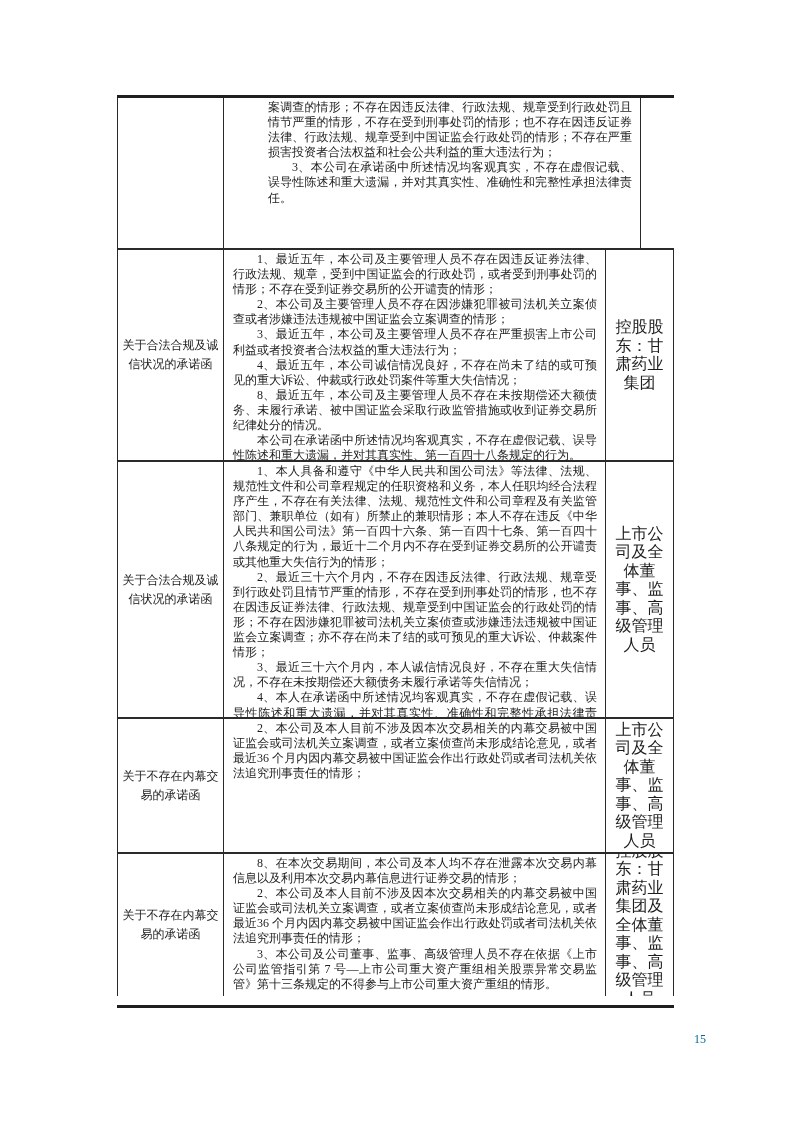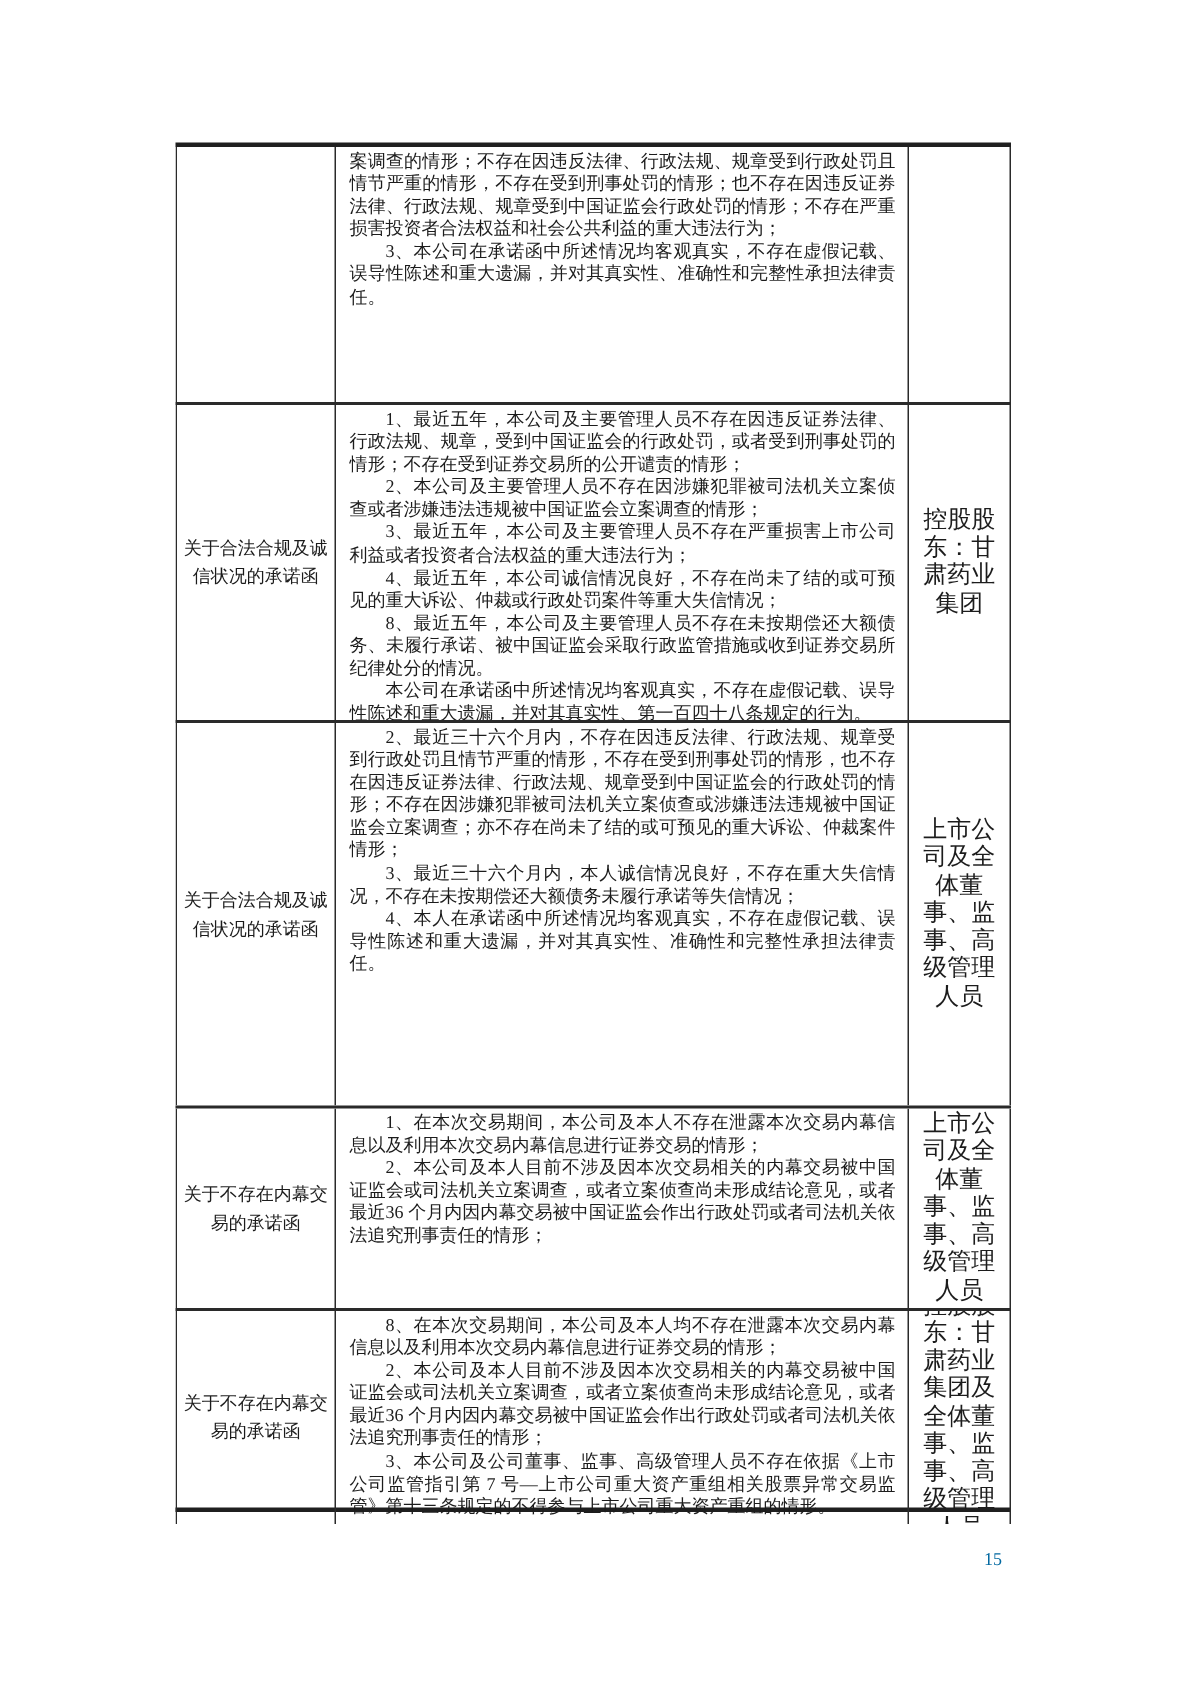--- a/index.html
+++ b/index.html
@@ -21,21 +21,21 @@
     border-bottom: 3px solid #1f1f1f;
     display: flex; flex-direction: column;
   }
   .t-row {
     display: flex;
     border-bottom: 2px solid #2a2a2a;
     overflow: hidden;
     flex: 0 0 auto;
   }
   .t-row:last-child { border-bottom: none; }
-  .t-row.r1 { height: 172px; }
+  .t-row.r1 { height: 152px; gap: 35px; }
   .t-row.r2 { height: 212px; }
   .t-row.r3 { height: 257px; }
   .t-row.r4 { height: 135px; }
   .t-row.r5 { height: 142px; }
 
   .cell { overflow: hidden; }
   .cell-label {
     width: 107px; flex: 0 0 107px;
     border-left: 1.5px solid #2a2a2a;
     border-right: 1.5px solid #2a2a2a;
@@ -57,21 +57,21 @@
     width: 68px; flex: 1 1 auto;
     border-right: 1.5px solid #2a2a2a;
     display: flex; align-items: center; justify-content: center;
     text-align: center;
     font-size: 16px; line-height: 18.5px;
     padding: 2px 3px;
   }
 
   .page-number {
     position: absolute;
-    left: 656px; top: 1032px;
+    left: 694px; top: 1032px;
     font-size: 12px;
     color: #0369a1;
   }
 </style>
 </head>
 <body>
 
 <div class="page">
 
   <div class="commitment-table">
@@ -94,31 +94,31 @@
         <p>4、最近五年，本公司诚信情况良好，不存在尚未了结的或可预见的重大诉讼、仲裁或行政处罚案件等重大失信情况；</p>
         <p>8、最近五年，本公司及主要管理人员不存在未按期偿还大额债务、未履行承诺、被中国证监会采取行政监管措施或收到证券交易所纪律处分的情况。</p>
         <p>本公司在承诺函中所述情况均客观真实，不存在虚假记载、误导性陈述和重大遗漏，并对其真实性、第一百四十八条规定的行为。</p>
       </div>
       <div class="cell cell-party">控股股东：甘肃药业集团</div>
     </div>
 
     <div class="t-row r3">
       <div class="cell cell-label">关于合法合规及诚信状况的承诺函</div>
       <div class="cell cell-body">
+        <p>1、本人具备和遵守《中华人民共和国公司法》等法律、法规、规范性文件和公司章程规定的任职资格和义务，本人任职均经合法程序产生，不存在有关法律、法规、规范性文件和公司章程及有关监管部门、兼职单位（如有）所禁止的兼职情形；本人不存在违反《中华人民共和国公司法》第一百四十六条、第一百四十七条、第一百四十八条规定的行为，最近十二个月内不存在受到证券交易所的公开谴责或其他重大失信行为的情形；</p>
         <p>2、最近三十六个月内，不存在因违反法律、行政法规、规章受到行政处罚且情节严重的情形，不存在受到刑事处罚的情形，也不存在因违反证券法律、行政法规、规章受到中国证监会的行政处罚的情形；不存在因涉嫌犯罪被司法机关立案侦查或涉嫌违法违规被中国证监会立案调查；亦不存在尚未了结的或可预见的重大诉讼、仲裁案件情形；</p>
         <p>3、最近三十六个月内，本人诚信情况良好，不存在重大失信情况，不存在未按期偿还大额债务未履行承诺等失信情况；</p>
         <p>4、本人在承诺函中所述情况均客观真实，不存在虚假记载、误导性陈述和重大遗漏，并对其真实性、准确性和完整性承担法律责任。</p>
       </div>
       <div class="cell cell-party">上市公司及全体董事、监事、高级管理人员</div>
     </div>
 
     <div class="t-row r4">
       <div class="cell cell-label">关于不存在内幕交易的承诺函</div>
       <div class="cell cell-body">
-        <p>1、在本次交易期间，本公司及本人不存在泄露本次交易内幕信息以及利用本次交易内幕信息进行证券交易的情形；</p>
         <p>2、本公司及本人目前不涉及因本次交易相关的内幕交易被中国证监会或司法机关立案调查，或者立案侦查尚未形成结论意见，或者最近36 个月内因内幕交易被中国证监会作出行政处罚或者司法机关依法追究刑事责任的情形；</p>
       </div>
       <div class="cell cell-party">上市公司及全体董事、监事、高级管理人员</div>
     </div>
 
     <div class="t-row r5">
       <div class="cell cell-label">关于不存在内幕交易的承诺函</div>
       <div class="cell cell-body">
         <p>8、在本次交易期间，本公司及本人均不存在泄露本次交易内幕信息以及利用本次交易内幕信息进行证券交易的情形；</p>
         <p>2、本公司及本人目前不涉及因本次交易相关的内幕交易被中国证监会或司法机关立案调查，或者立案侦查尚未形成结论意见，或者最近36 个月内因内幕交易被中国证监会作出行政处罚或者司法机关依法追究刑事责任的情形；</p>

